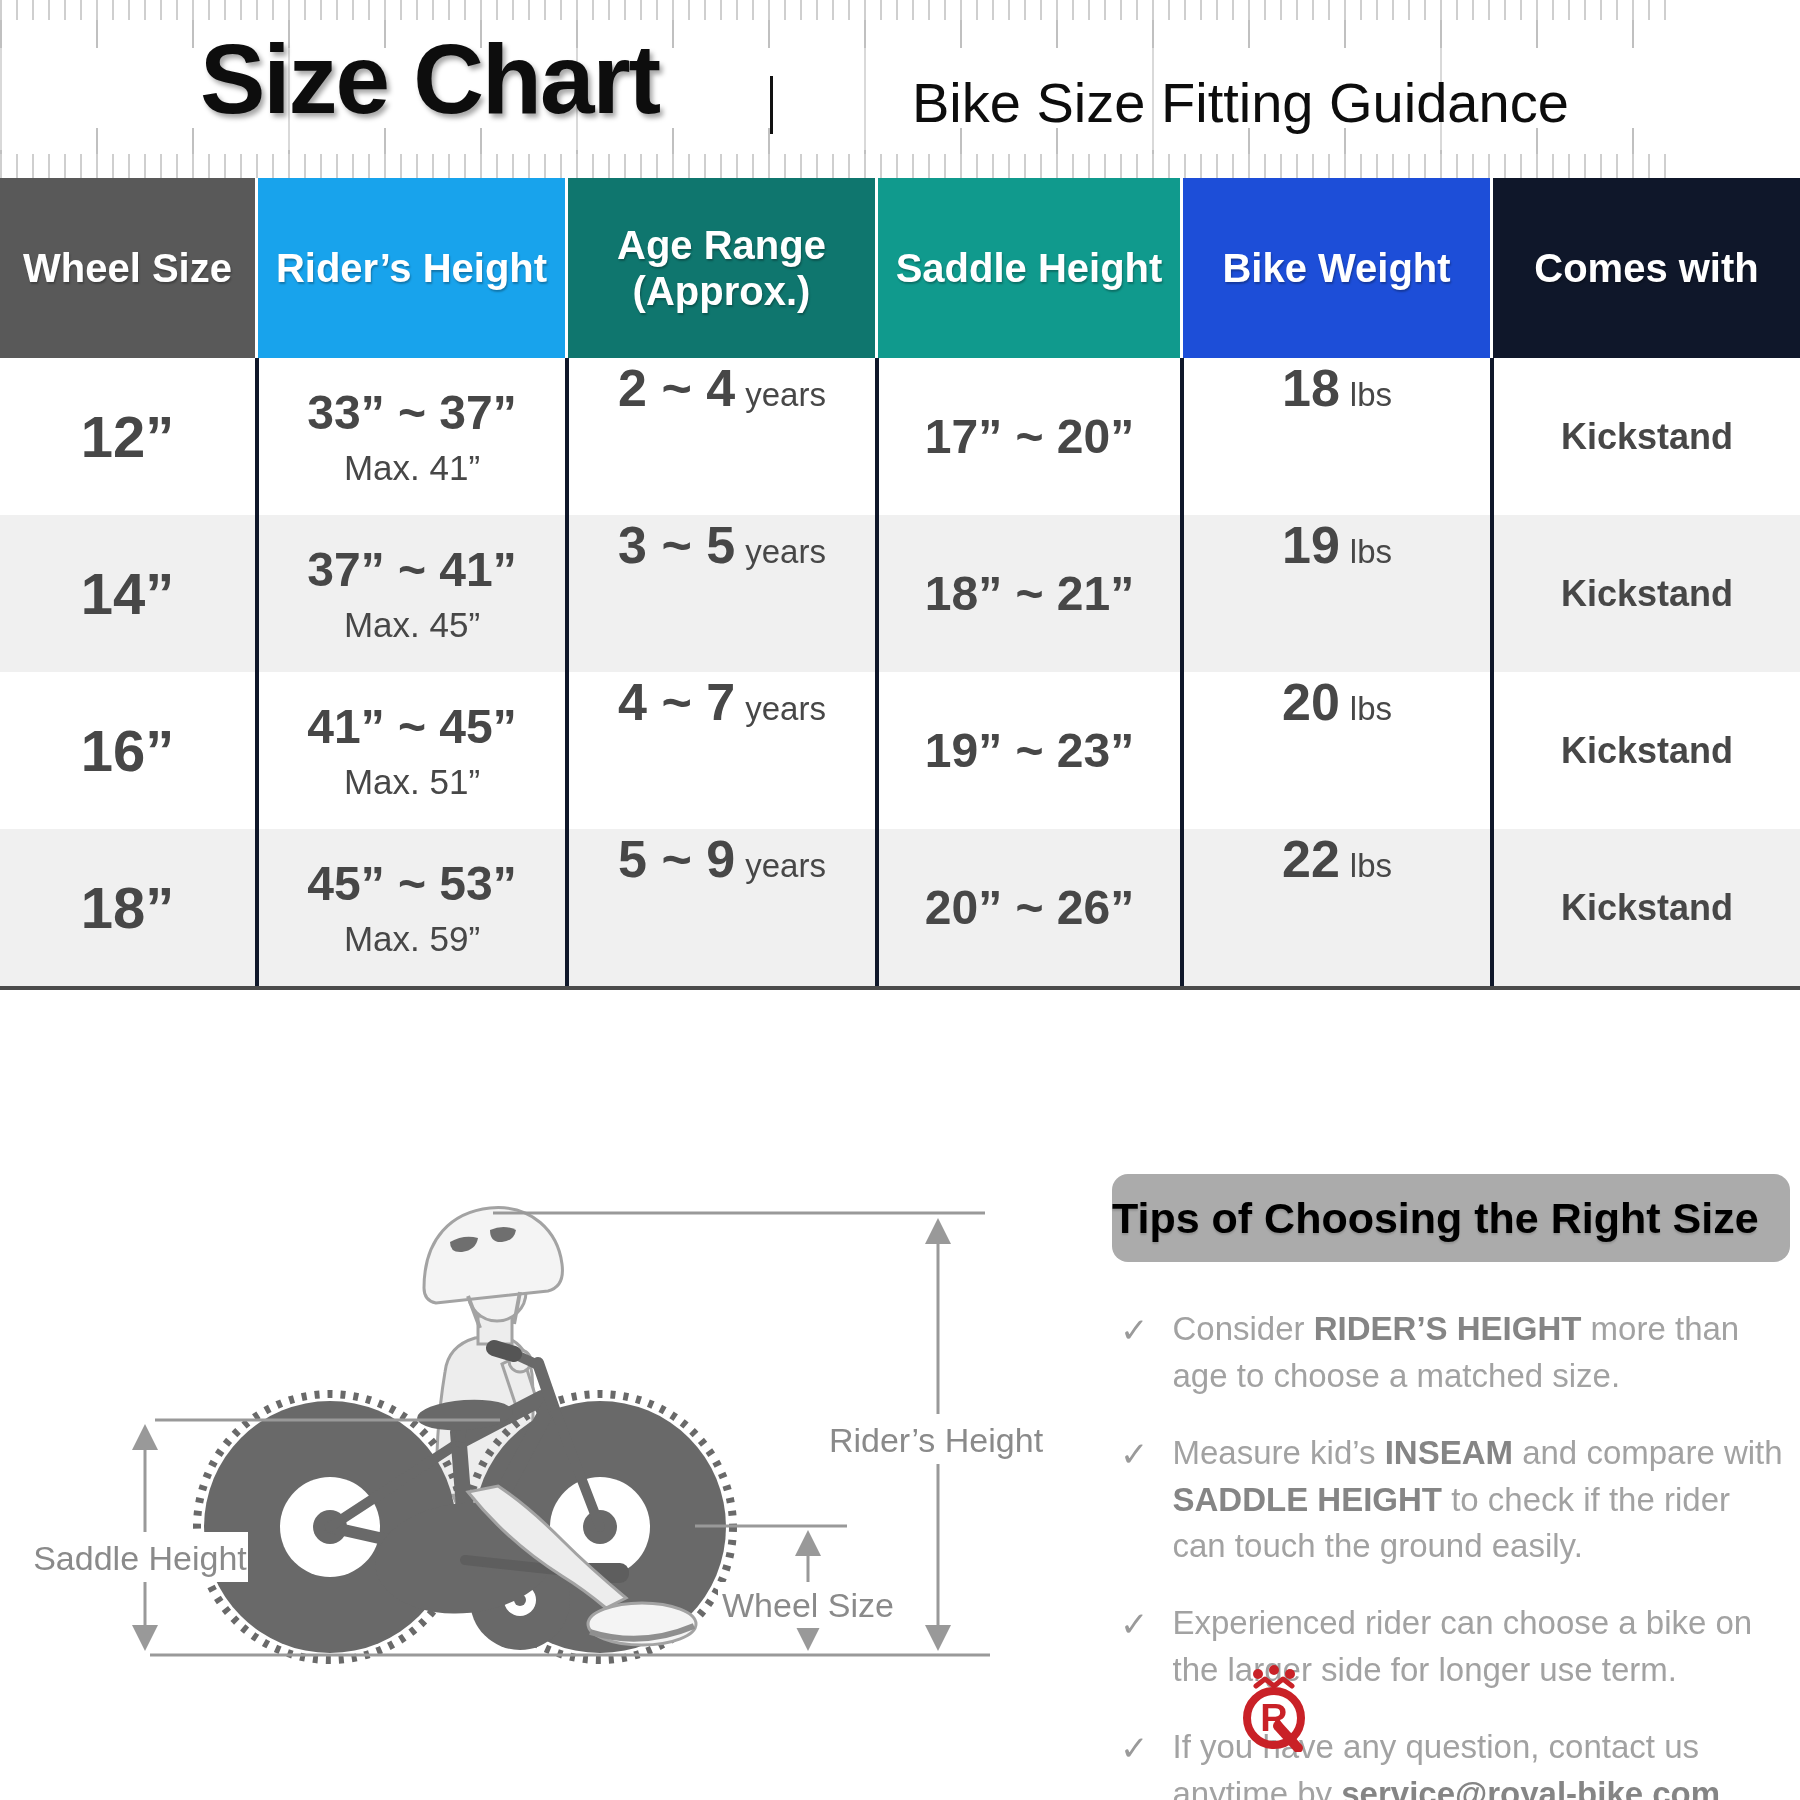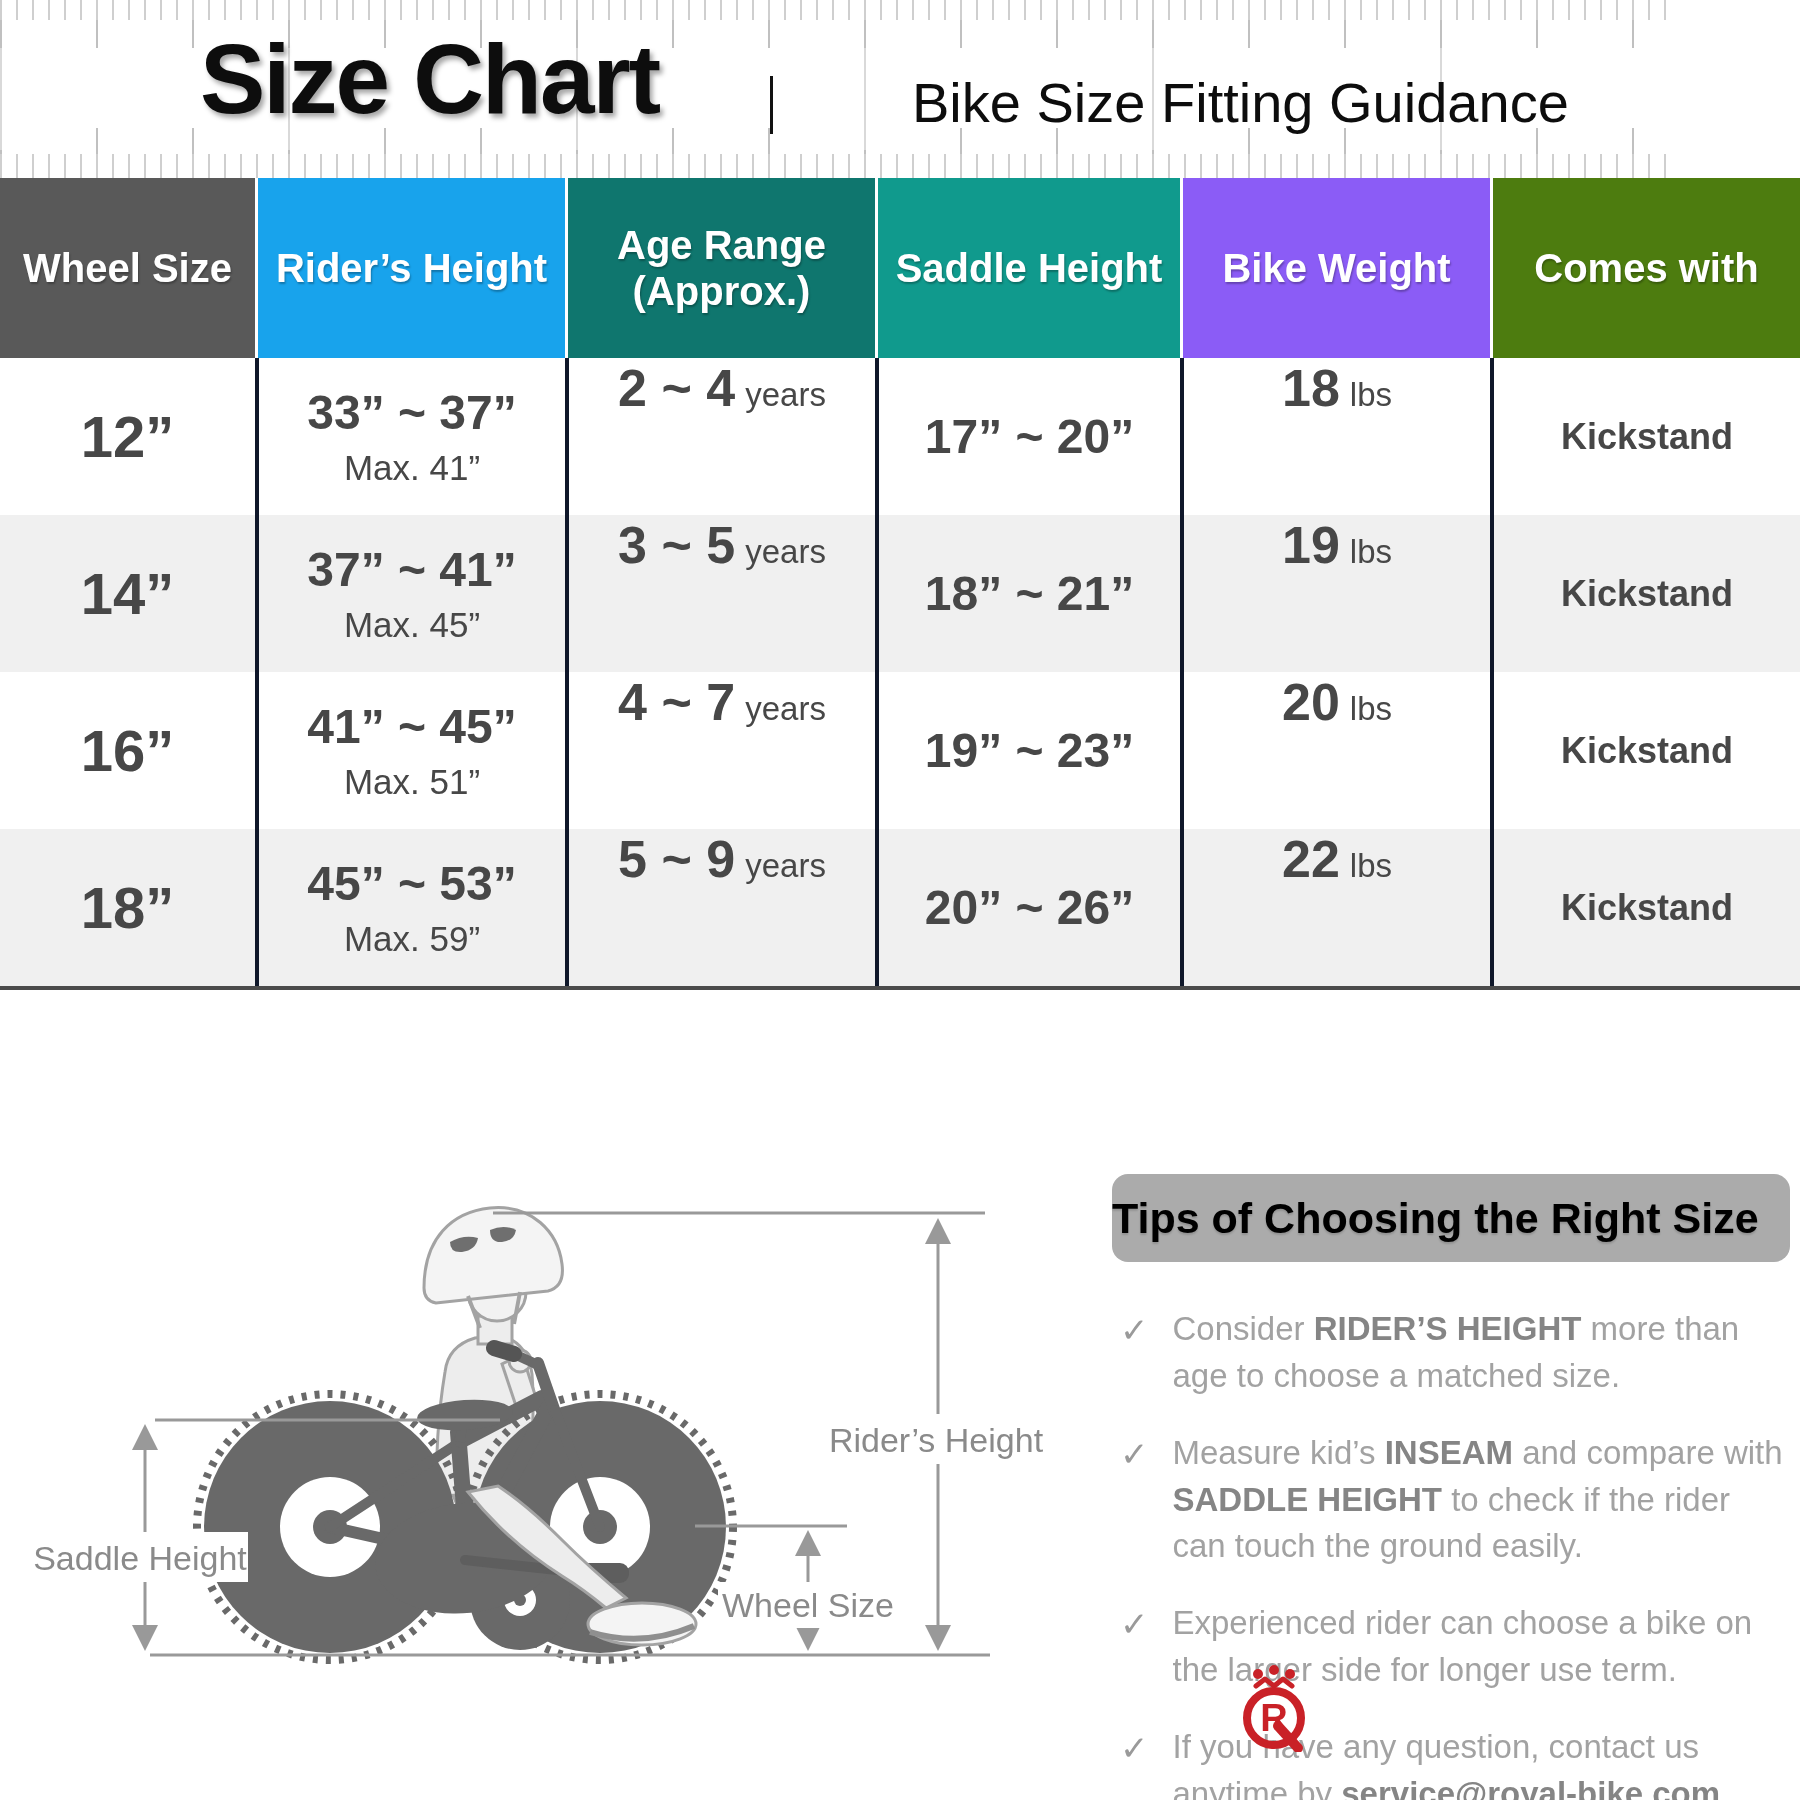--- a/index.html
+++ b/index.html
@@ -28,21 +28,21 @@
   
   .size-table{position:absolute;left:0;top:178px;width:1800px;display:grid;
     grid-template-columns:255px 310px 310px 305px 310px 310px;
     grid-template-rows:180px 157px 157px 157px 157px;
     border-bottom:4px solid #4b4b4b;}
   .hcell{display:flex;flex-direction:column;align-items:center;justify-content:center;
     color:#fff;font-weight:bold;font-size:40px;line-height:1.15;
     text-shadow:1px 2px 2px rgba(0,0,0,0.28);}
   .hcell+.hcell{border-left:3px solid #fff;}
   .c0{background:#595959;} .c1{background:#18a3ec;} .c2{background:#0f766e;}
-  .c3{background:#109a8d;} .c4{background:#8b5cf6;justify-content:center;} .c5{background:#4d7c0f;}
+  .c3{background:#109a8d;} .c4{background:#1d4ed8;justify-content:center;} .c5{background:#0f172a;}
   .cell{display:flex;flex-direction:column;align-items:center;justify-content:center;
     color:#474747;}
   .row-a{background:#ffffff;} .row-b{background:#f0f0f0;}
   .cell.mid{border-left:4px solid #0f172a;}
   .wheel-val{font-size:58px;font-weight:bold;}
   .range-val{font-size:48px;font-weight:bold;}
   .max-val{font-size:35px;font-weight:normal;margin-top:8px;text-align:right;}
   .big{font-size:52px;font-weight:bold;}
   .unit{font-size:33px;font-weight:normal;margin-left:10px;}
   .inline{flex-direction:row;align-items:baseline;}

